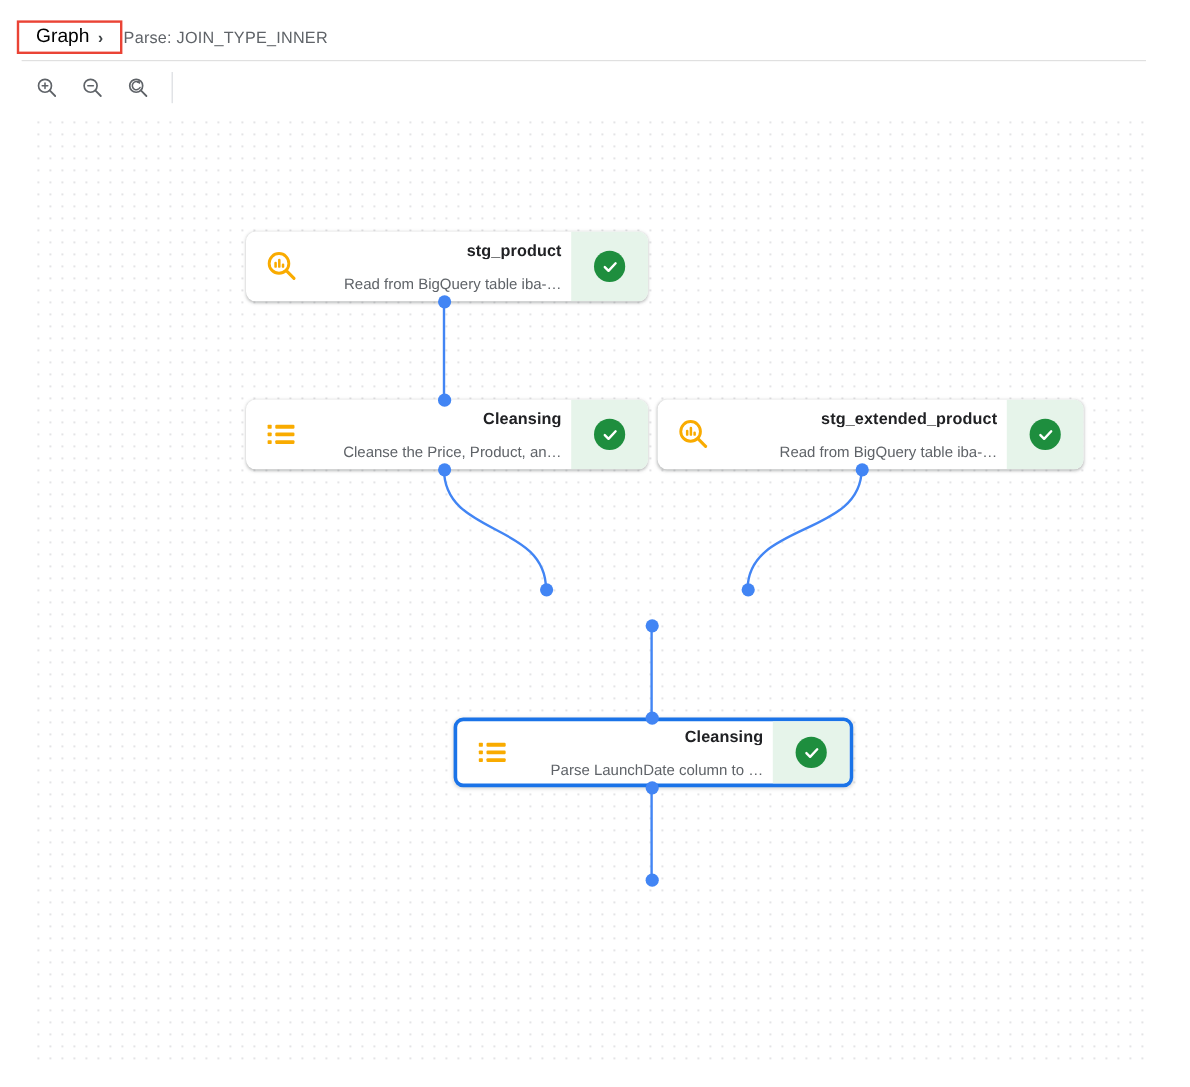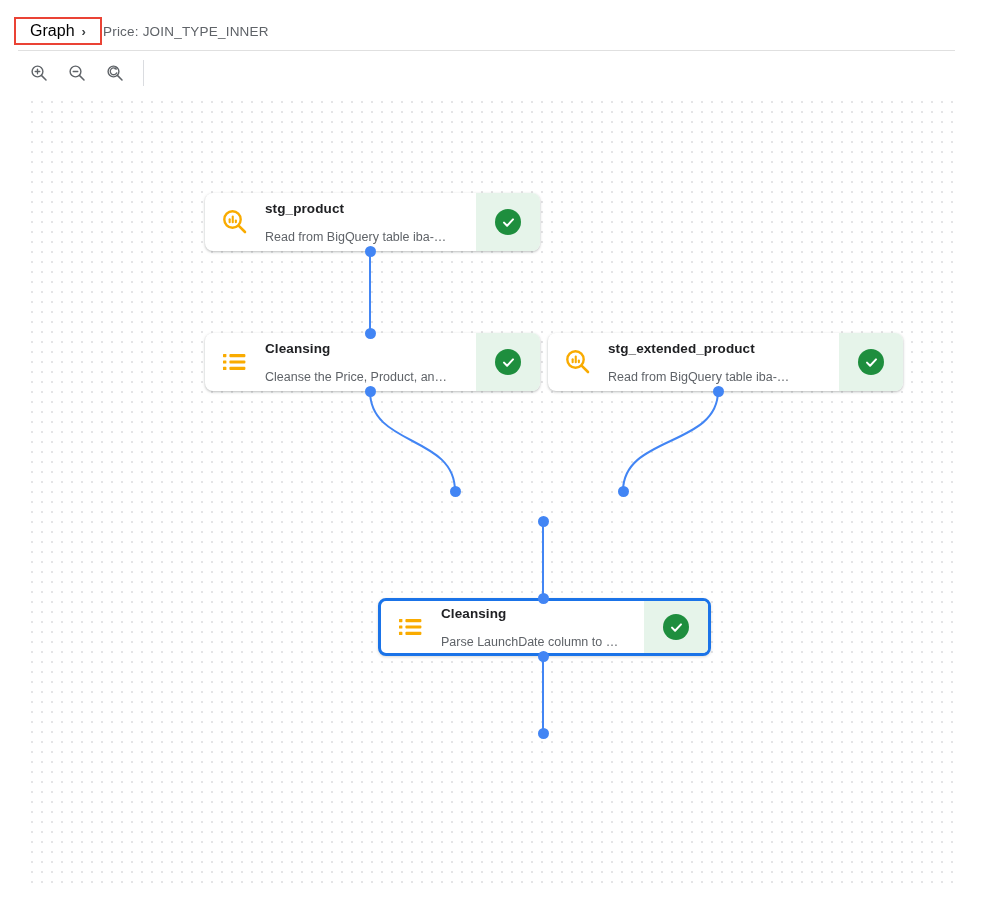--- a/index.html
+++ b/index.html
@@ -119,20 +119,21 @@
     flex: none;
   }
   .node-icon svg { display: block; }
   .node-text {
     flex: 1 1 auto;
     min-width: 0;
     display: flex;
     flex-direction: column;
     justify-content: center;
     padding-right: 8px;
+    text-align: right;
   }
   .node-title {
     font-size: 13.5px;
     font-weight: bold;
     color: #202124;
     letter-spacing: .1px;
     white-space: nowrap;
     overflow: hidden;
   }
   .node-subtitle {
@@ -173,21 +174,21 @@
 </head>
 <body>
 
 <div id="header">
 
   <div id="breadcrumb">
     <span>Graph</span>
     <span id="breadcrumb-chevron">›</span>
   </div>
 
-  <div id="source-label">Price: JOIN_TYPE_INNER</div>
+  <div id="source-label">Parse: JOIN_TYPE_INNER</div>
 
   <div id="header-divider"></div>
 </div>
 
 <div id="toolbar">
 
   <button class="tool-btn" title="Zoom in">
     <span>
       <svg width="20" height="20" viewBox="0 0 20 20">
         <circle cx="8.5" cy="8.5" r="5.4" fill="none" stroke="#5f6368" stroke-width="1.4"></circle>

